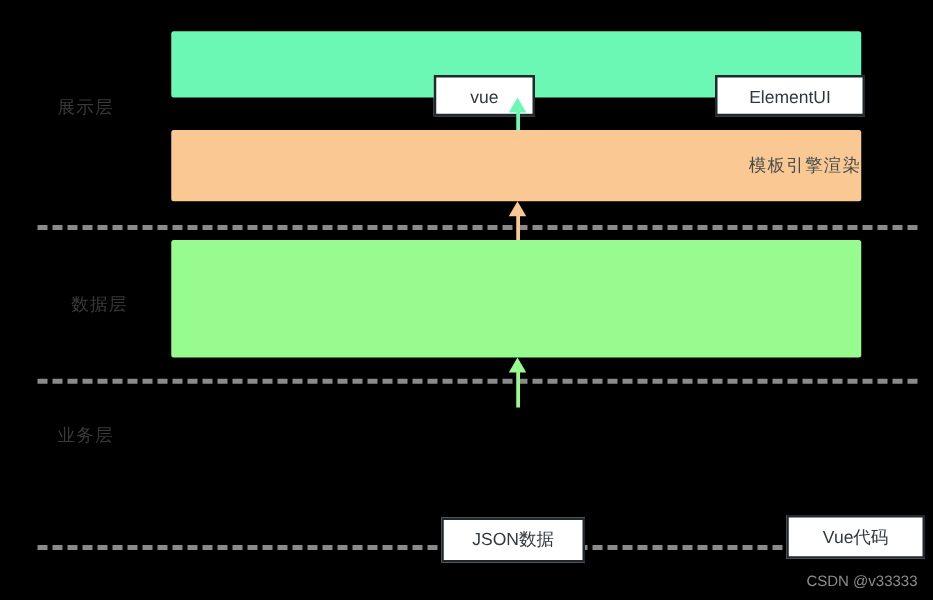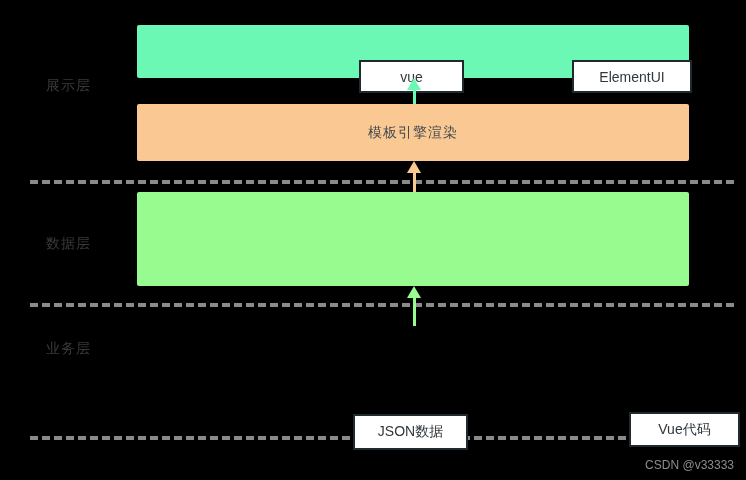--- a/index.html
+++ b/index.html
@@ -27,21 +27,21 @@
     left: 46px;
     width: 84px;
     color: #3a3a3a;
     font-size: 14px;
     letter-spacing: 1px;
     text-align: left;
     white-space: nowrap;
     line-height: 1;
   }
   .layer-label.l1 { top: 78px; }
-  .layer-label.l2 { top: 236px; }
+  .layer-label.l2 { top: 236px; margin-left: 11px; }
   .layer-label.l3 { top: 341px; }
 
   
   .separator {
     position: absolute;
     left: 30px;
     right: 12px;
     height: 0;
     border-top: 4px dashed #8a8a8a;
   }
@@ -61,21 +61,21 @@
   }
   .block-presentation {
     top: 25px;
     height: 53px;
     background: #6bf7b4;
   }
   .block-template {
     top: 104px;
     height: 57px;
     background: #fac893;
-    justify-content: center;
+    justify-content: flex-end;
   }
   .block-data {
     top: 192px;
     height: 94px;
     background: #97fb90;
   }
   .block-business {
     top: 316px;
     height: 105px;
     background: #00b4d8;
@@ -89,21 +89,21 @@
     background: #ffffff;
     border: 2px solid #20292e;
     color: #31383d;
     font-size: 14px;
     display: flex;
     align-items: center;
     justify-content: center;
     box-sizing: border-box;
     white-space: nowrap;
   }
-  .node-vue     { position: absolute; left: 222px; top: 35px; width: 105px; height: 33px; }
+  .node-vue     { position: absolute; left: 210px; top: 35px; width: 81px; height: 33px; }
   .node-element { position: absolute; left: 435px; top: 35px; width: 120px; height: 33px; }
 
   .template-text {
     color: #444b4e;
     font-size: 14px;
     letter-spacing: 1px;
   }
 
   .node-json { position: absolute; left: 216px; top: 222px; width: 115px; height: 36px; }
   .node-code { position: absolute; left: 492px; top: 220px; width: 111px; height: 35px; }

